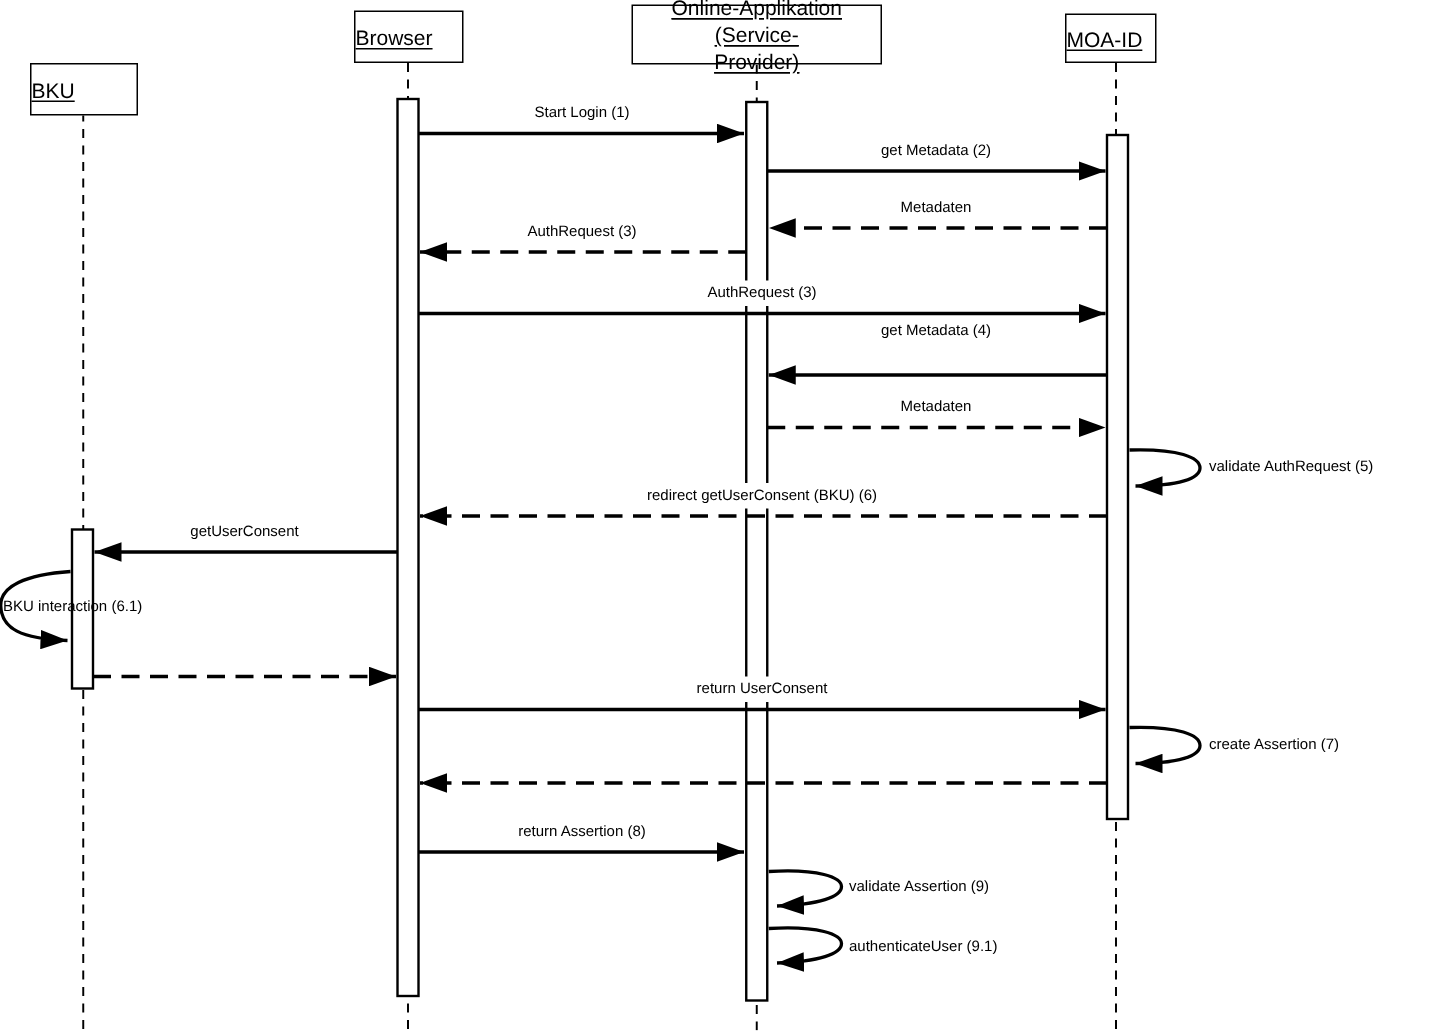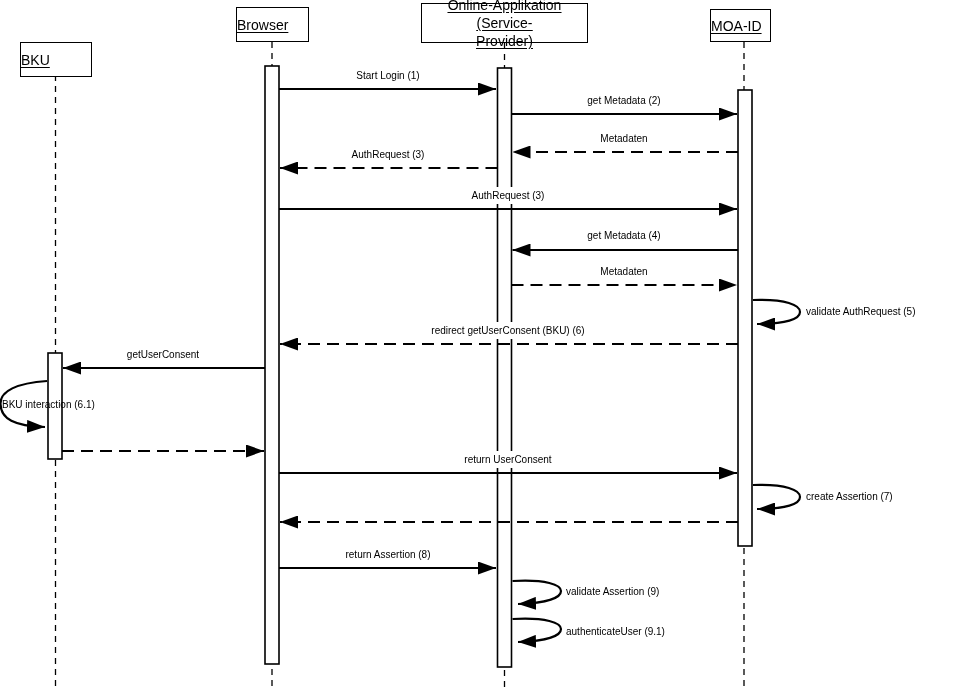--- a/index.html
+++ b/index.html
@@ -83,21 +83,21 @@
   </div>
   <div class="actor-box" style="left:710px;top:9px;width:61px;height:33px;">
     <span>MOA-ID</span>
   </div>
 
   <div class="msg-label anchor-center" style="left:388px;top:67px;">Start Login (1)</div>
   <div class="msg-label anchor-center" style="left:624px;top:92px;">get Metadata (2)</div>
   <div class="msg-label anchor-center" style="left:624px;top:130px;">Metadaten</div>
   <div class="msg-label anchor-center" style="left:388px;top:146px;">AuthRequest (3)</div>
   <div class="msg-label anchor-center" style="left:508px;top:187px;">AuthRequest (3)</div>
-  <div class="msg-label anchor-center" style="left:624px;top:227px;">get Metadata (4)</div>
+  <div class="msg-label anchor-center" style="left:624px;top:212px;">get Metadata (4)</div>
   <div class="msg-label anchor-center" style="left:624px;top:263px;">Metadaten</div>
   <div class="msg-label anchor-left" style="left:806px;top:303px;">validate AuthRequest (5)</div>
   <div class="msg-label anchor-center" style="left:508px;top:322px;">redirect getUserConsent (BKU) (6)</div>
   <div class="msg-label anchor-center" style="left:163px;top:346px;">getUserConsent</div>
   <div class="msg-label anchor-left" style="left:2px;top:396px;">BKU interaction (6.1)</div>
   <div class="msg-label anchor-center" style="left:508px;top:451px;">return UserConsent</div>
   <div class="msg-label anchor-left" style="left:806px;top:488px;">create Assertion (7)</div>
   <div class="msg-label anchor-center" style="left:388px;top:546px;">return Assertion (8)</div>
   <div class="msg-label anchor-left" style="left:566px;top:583px;">validate Assertion (9)</div>
   <div class="msg-label anchor-left" style="left:566px;top:623px;">authenticateUser (9.1)</div>

